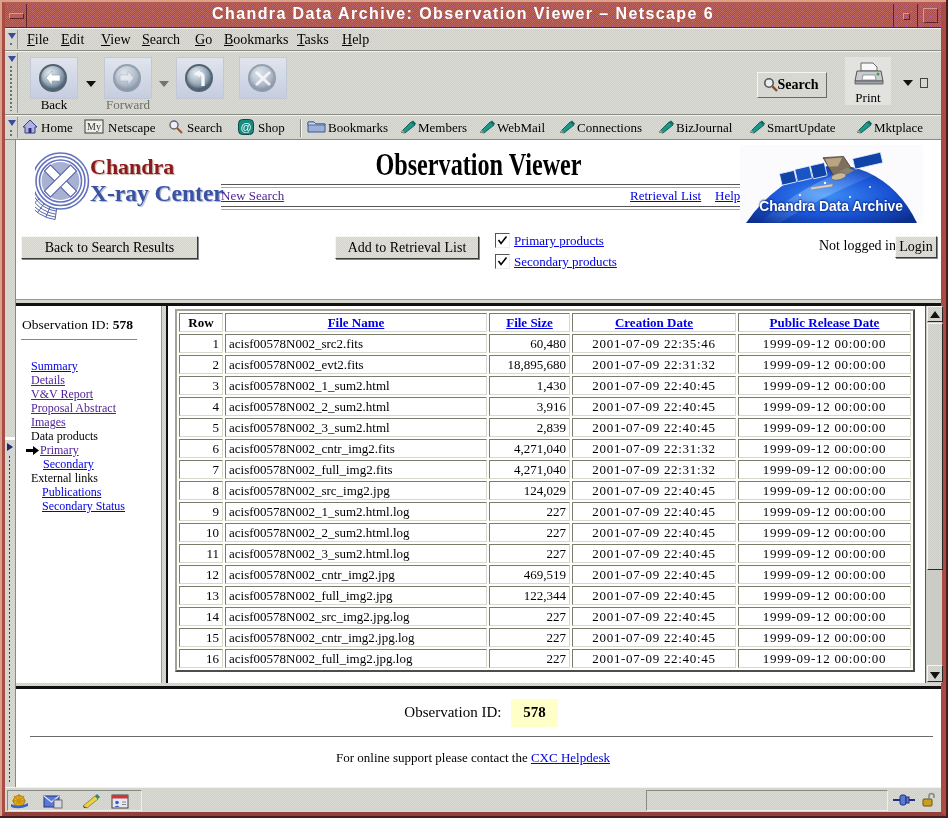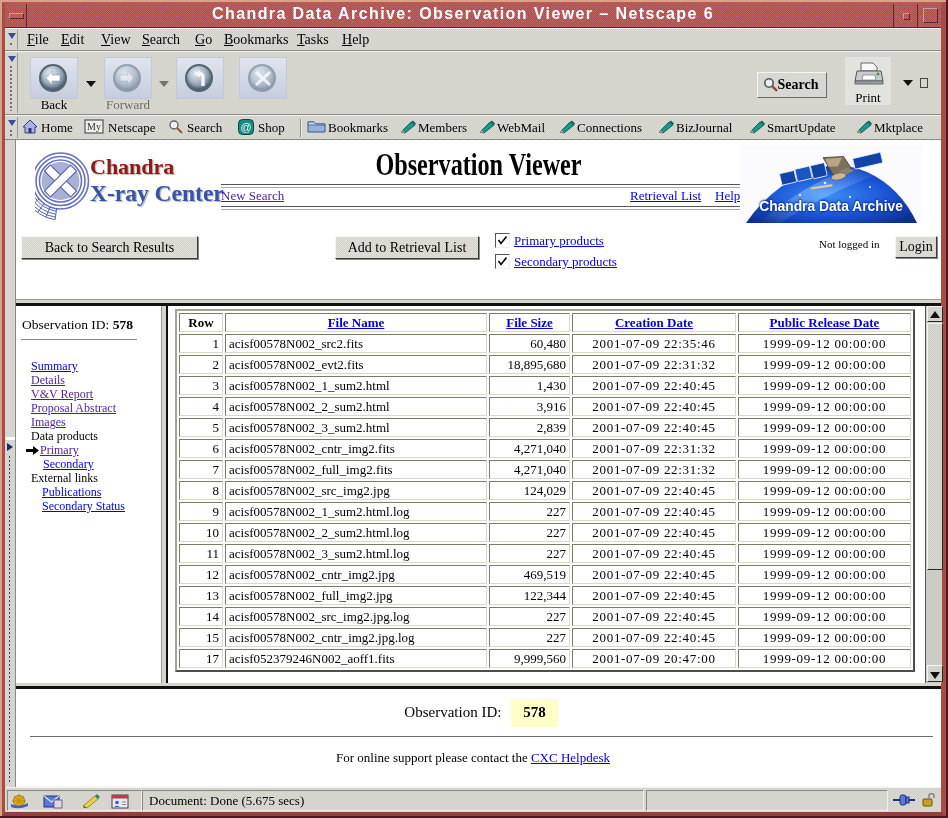--- a/index.html
+++ b/index.html
@@ -349,21 +349,21 @@
         <path d="M1.5 5 L4 8.5 L9.5 1.5" fill="none" stroke="#000" stroke-width="1.6"></path>
       </svg>
     </div>
  <a class="plink" style="left:509px;top:93px" href="#">Primary products</a>
  <div class="cbx" style="left:490px;top:114px">
       <svg width="11" height="11">
         <path d="M1.5 5 L4 8.5 L9.5 1.5" fill="none" stroke="#000" stroke-width="1.6"></path>
       </svg>
     </div>
  <a class="plink" style="left:509px;top:114px" href="#">Secondary products</a>
- <div class="abs" style="left:814px;top:98px;font-size:11px;">Not logged in</div>
+ <div class="abs" style="left:814px;top:98px;font-size:14px;">Not logged in</div>
  <div class="fbtn" style="left:890px;top:96px;width:42px;height:22px;line-height:20px;">Login</div>
 
  <div class="abs hdiv chromebg" style="top:159px;height:4px;border-top:1px solid #98988e;"></div>
  <div class="abs hdiv" style="top:163px;height:3px;background:#111;"></div>
  <div class="abs hdiv chromebg" style="top:543px;height:3px;"></div>
  <div class="abs hdiv" style="top:546px;height:3px;background:#111;"></div>
  <div class="abs chromebg" id="vdiv"></div>
 
  <div class="abs" style="left:17px;top:177px;font-size:13.5px;">Observation ID: <b>578</b></div>
  <div class="abs" style="left:16px;top:199px;width:116px;height:2px;border-top:1px solid #888;border-bottom:1px solid #fff;"></div>
@@ -498,24 +498,24 @@
             <td class="c">1999-09-12 00:00:00</td>
           </tr>
    <tr>
             <td class="r">15</td>
             <td>acisf00578N002_cntr_img2.jpg.log</td>
             <td class="r">227</td>
             <td class="c">2001-07-09 22:40:45</td>
             <td class="c">1999-09-12 00:00:00</td>
           </tr>
    <tr>
-            <td class="r">17</td>
-            <td>acisf052379246N002_aoff1.fits</td>
-            <td class="r">9,999,560</td>
-            <td class="c">2001-07-09 20:47:00</td>
+            <td class="r">16</td>
+            <td>acisf00578N002_full_img2.jpg.log</td>
+            <td class="r">227</td>
+            <td class="c">2001-07-09 22:40:45</td>
             <td class="c">1999-09-12 00:00:00</td>
           </tr>
   </tbody>
       </table>
  </div>
 
  <div class="abs" id="vsb">
   <div class="sbtn" style="top:0px;height:16px">
         <svg width="14" height="14" style="position:absolute;left:0;top:1px">
           <path d="M7 3 L12 10 L2 10 Z" fill="#111"></path>
@@ -563,23 +563,20 @@
       </svg>
   <svg class="sico" style="left:103px" width="20" height="15">
         <rect x="1" y="1" width="16" height="13" fill="#e8e8f4" stroke="#444" stroke-width="1"></rect>
         <rect x="1" y="1" width="16" height="3.5" fill="#c83a3a"></rect>
         <circle cx="6" cy="8.5" r="1.8" fill="#3a5ac8"></circle>
         <path d="M3.5 13 Q6 10.5 8.5 13 Z" fill="#3a5ac8"></path>
         <line x1="11" y1="8" x2="15" y2="8" stroke="#888" stroke-width="1"></line>
         <line x1="11" y1="10.5" x2="15" y2="10.5" stroke="#888" stroke-width="1"></line>
       </svg>
  </div>
- <div class="sunken" style="left:137px;top:2px;width:500px;height:19px;">
-   <div style="position:absolute;left:6px;top:2px;font-size:13px;">Document: Done (5.675 secs)</div>
- </div>
  <div class="sunken" style="left:641px;top:2px;width:240px;height:19px;"></div>
  <svg class="sico" style="left:888px;top:5px" width="22" height="14">
       <line x1="0" y1="7" x2="22" y2="7" stroke="#23307a" stroke-width="2"></line>
       <rect x="7" y="2" width="6" height="10" rx="2" fill="#5a78d8" stroke="#23307a" stroke-width="1"></rect>
       <rect x="13" y="4" width="3" height="6" fill="#5a78d8" stroke="#23307a" stroke-width="1"></rect>
     </svg>
  <svg class="sico" style="left:916px;top:4px" width="16" height="16">
       <rect x="2" y="7" width="9" height="7" rx="1" fill="#c8a020" stroke="#705408" stroke-width="1"></rect>
       <path d="M8 7 L8 4 Q8 1.5 10.5 1.5 Q13 1.5 13 4 L13 6" fill="none" stroke="#888" stroke-width="1.6"></path>
     </svg>

